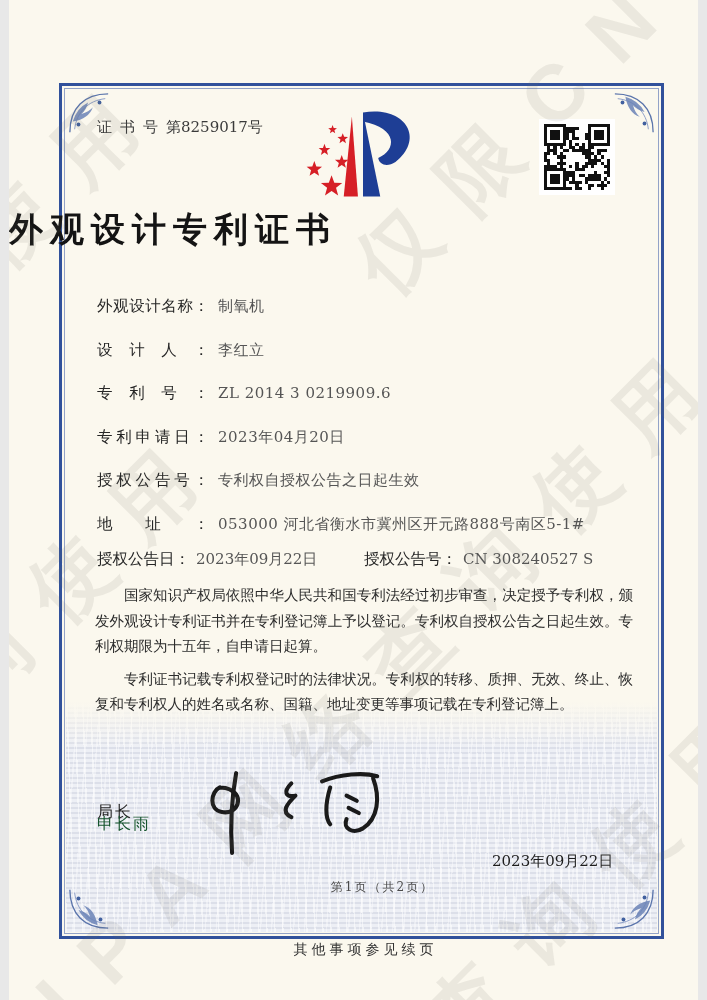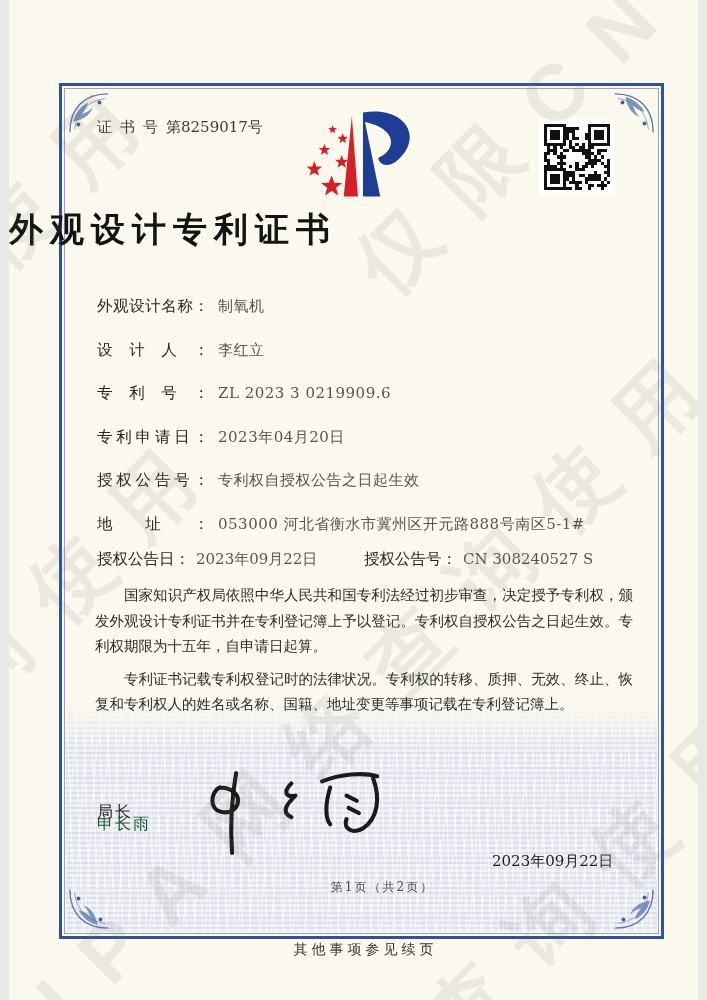--- a/index.html
+++ b/index.html
@@ -310,21 +310,21 @@
   <div class="title">外观设计专利证书</div>
 
   <div class="fields">
     <div class="row">
       <span class="flabel">外观设计名称：</span><span class="fvalue">制氧机</span>
     </div>
     <div class="row">
       <span class="flabel">设计人：</span><span class="fvalue">李红立</span>
     </div>
     <div class="row">
-      <span class="flabel">专利号：</span><span class="fvalue">ZL 2023 3 0219909.6</span>
+      <span class="flabel">专利号：</span><span class="fvalue">ZL 2014 3 0219909.6</span>
     </div>
     <div class="row">
       <span class="flabel">专利申请日：</span><span class="fvalue">2023年04月20日</span>
     </div>
     <div class="row">
       <span class="flabel">授权公告号：</span><span class="fvalue">专利权自授权公告之日起生效</span>
     </div>
     <div class="row">
       <span class="flabel">地址：</span><span class="fvalue">053000 河北省衡水市冀州区开元路888号南区5-1#</span>
     </div>

